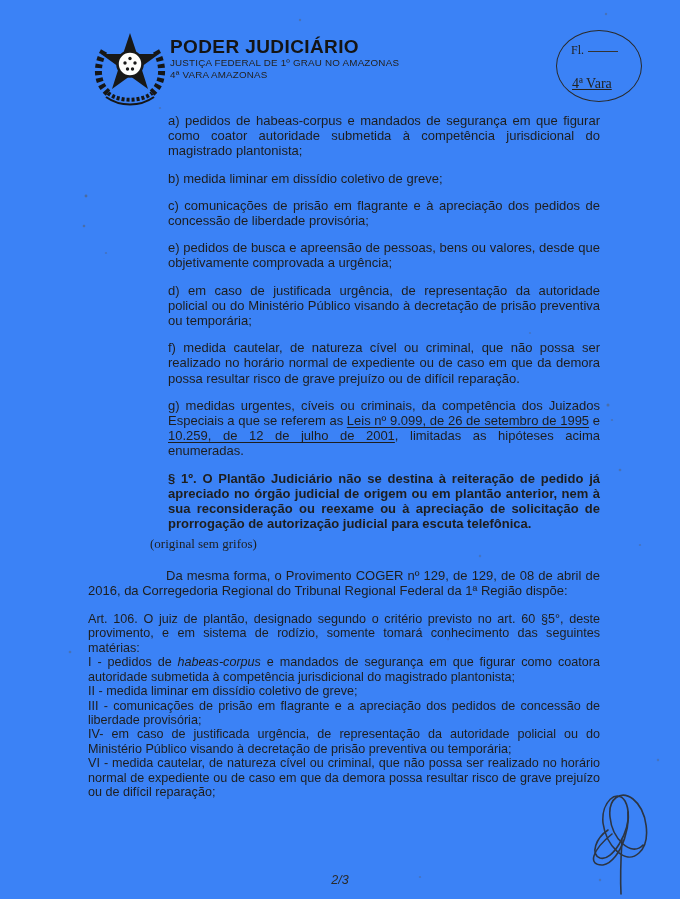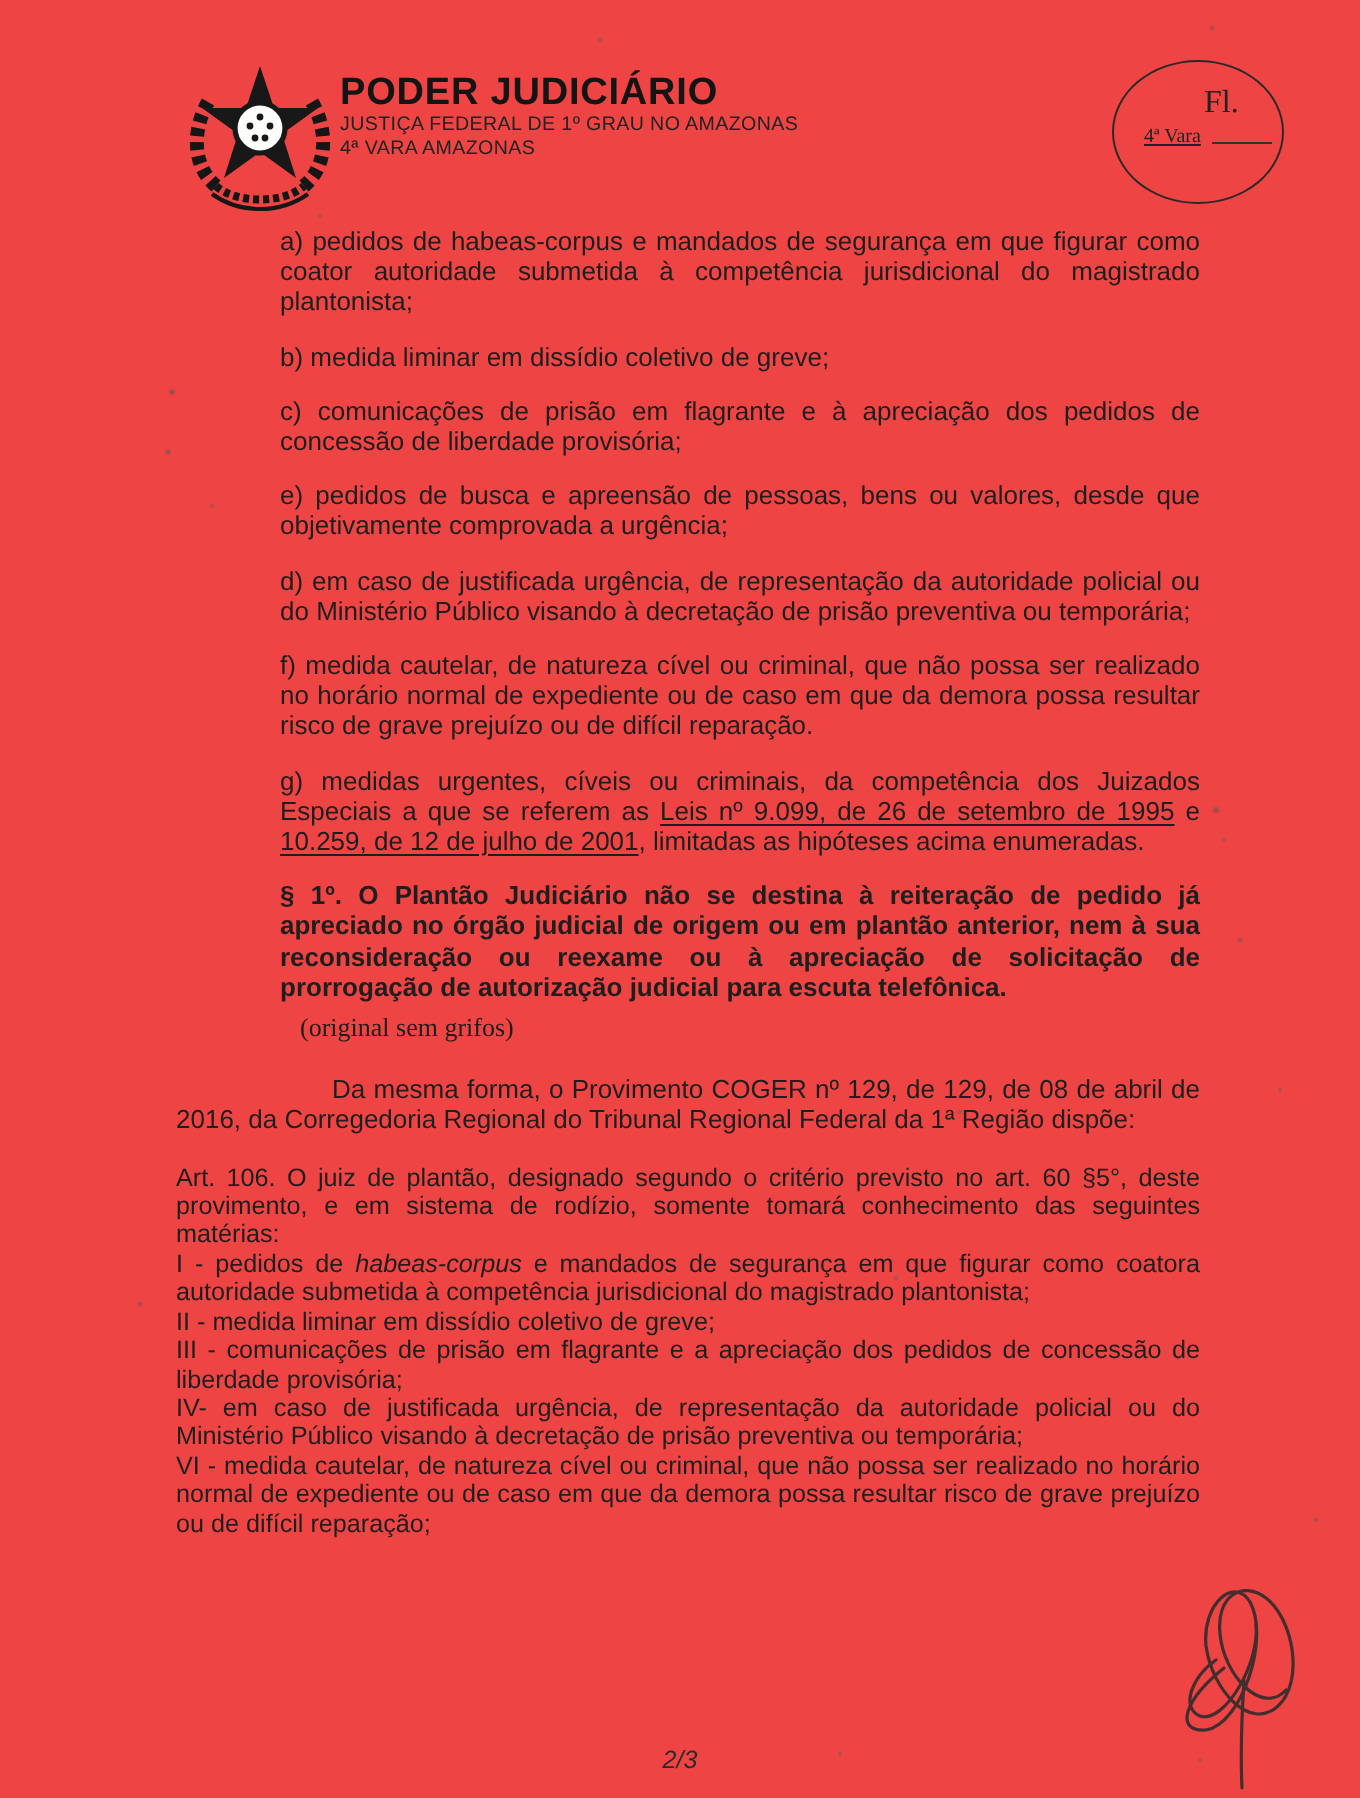--- a/index.html
+++ b/index.html
@@ -5,43 +5,43 @@
   html,body{margin:0;padding:0;}
   body{
     width:680px;height:899px;
     background:#fdfdfc;
     font-family:"Liberation Sans", sans-serif;
     color:#1e1e1e;
     position:relative;
     overflow:hidden;
     -webkit-font-smoothing:antialiased;
   }
-  .page{position:absolute;inset:0;background:#ef4444;}
+  .page{position:absolute;inset:0;background:#3b82f6;}
 
   
   .hdr-logo{position:absolute;left:92px;top:27px;width:76px;height:84px;}
   .hdr-text{position:absolute;left:170px;top:36px;}
   .hdr-title{font-size:19px;font-weight:bold;letter-spacing:.4px;color:#141414;line-height:21px;}
   .hdr-sub{font-size:9.8px;line-height:12px;color:#222;letter-spacing:.2px;}
   .stamp{
     position:absolute;left:556px;top:30px;width:84px;height:70px;
     border:1.6px solid #2a2a2a;border-radius:50%;
     font-family:"Liberation Serif", serif;color:#222;
   }
-  .stamp-fl{position:absolute;left:14px;top:12px;font-size:16px;margin-left:31px;}
+  .stamp-fl{position:absolute;left:14px;top:12px;font-size:12px;}
   .stamp-fl-line{display:inline-block;width:30px;border-bottom:1.3px solid #333;margin-left:4px;vertical-align:2px;}
-  .stamp-vara{position:absolute;left:15px;top:32px;font-size:10px;text-decoration:underline;}
+  .stamp-vara{position:absolute;left:15px;top:45px;font-size:14px;text-decoration:underline;}
 
   
   .doc-body{
     position:absolute;left:88px;top:113px;width:512px;
     font-size:13px;line-height:15.2px;text-align:justify;
   }
   .para{margin:0 0 12px 0;}
-  .item{margin-left:52px;}
+  .item{margin-left:80px;}
   .note{margin-left:62px;margin-bottom:16px;text-align:left;font-family:Liberation Serif, serif;}
   .flush{margin-left:0;text-indent:78px;}
   .gap-tight{margin-bottom:5px;}
   .quote{
     margin-bottom:0;
     font-size:12.6px;line-height:14.4px;
   }
   .quote-first{margin-top:14px;}
   .seg-b{font-weight:bold;}
   .seg-i{font-style:italic;}

